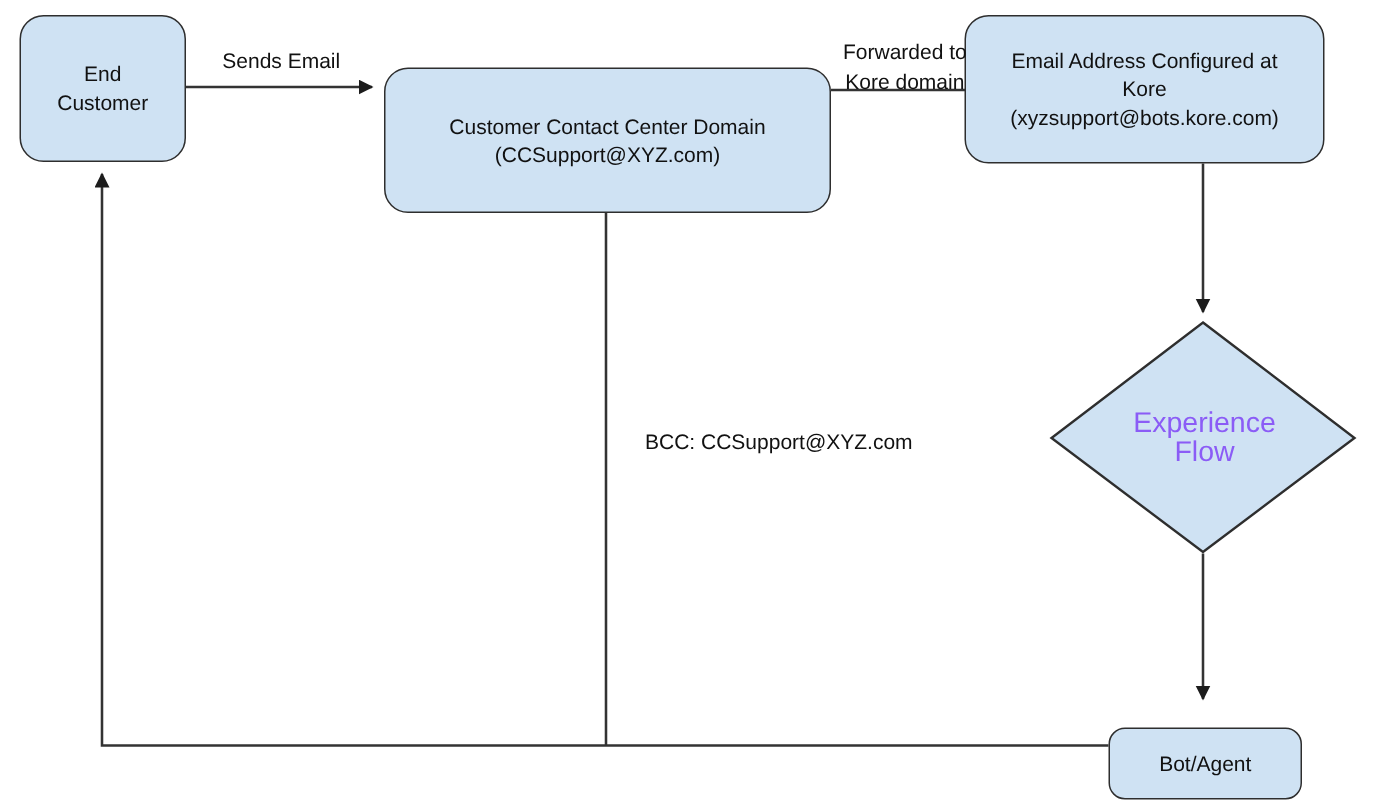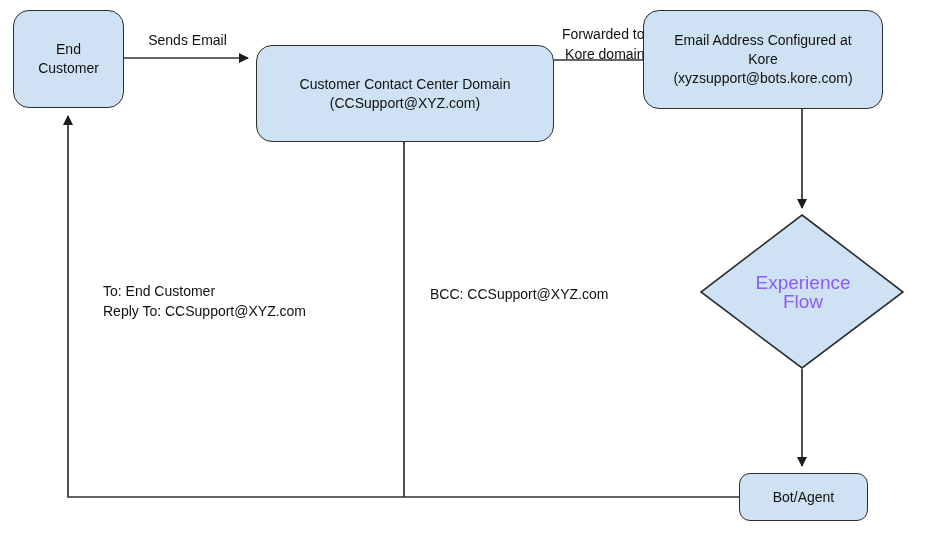--- a/index.html
+++ b/index.html
@@ -30,21 +30,21 @@
     display: flex;
     align-items: center;
     justify-content: center;
     text-align: center;
     color: #111111;
     font-size: 14px;
     line-height: 19px;
     white-space: pre-line;
   }
   .node.rounded-lg { border-radius: 16px; }
-  .node.rounded-sm { border-radius: 11px; }
+  .node.rounded-sm { border-radius: 11px; margin-top: 12px; }
 
   #node-end-customer   { left: 13px;  top: 10px;  width: 111px; height: 98px; }
   #node-contact-center { left: 256px; top: 11px;  width: 298px; height: 97px; margin-top: 34px; }
   #node-kore-email     { left: 643px; top: 10px;  width: 240px; height: 99px; }
   #node-bot-agent      { left: 739px; top: 473px; width: 129px; height: 48px; }
 
   .diamond-label {
     position: absolute;
     left: 702px;
     top: 216px;
@@ -61,21 +61,21 @@
     pointer-events: none;
   }
   .edge-label {
     position: absolute;
     color: #111111;
     font-size: 14px;
     line-height: 20px;
     white-space: pre-line;
   }
   #label-sends-email { left: 130px; top: 30px; width: 115px; text-align: center; }
-  #label-forwarded   { left: 562px; top: 24px; text-align: right; }
+  #label-forwarded   { left: 562px; top: 24px; text-align: center; }
   #label-reply       { left: 103px; top: 281px; text-align: left; }
   #label-bcc         { left: 430px; top: 284px; text-align: right; }
 </style>
 </head>
 <body>
 
 <div class="canvas">
 
   <svg class="edges-svg" viewBox="0 0 929 536" xmlns="http://www.w3.org/2000/svg">
     <defs>
@@ -122,18 +122,16 @@
 
   <div class="node rounded-sm" id="node-bot-agent">
     <span>Bot/Agent</span>
   </div>
 
   <div class="edge-label" id="label-sends-email">Sends Email</div>
 
   <div class="edge-label" id="label-forwarded">Forwarded to
 Kore domain</div>
 
-  <div class="edge-label" id="label-reply">To: End Customer
-Reply To: CCSupport@XYZ.com</div>
 
   <div class="edge-label" id="label-bcc">BCC: CCSupport@XYZ.com</div>
 
 </div>
 
 </body></html>

